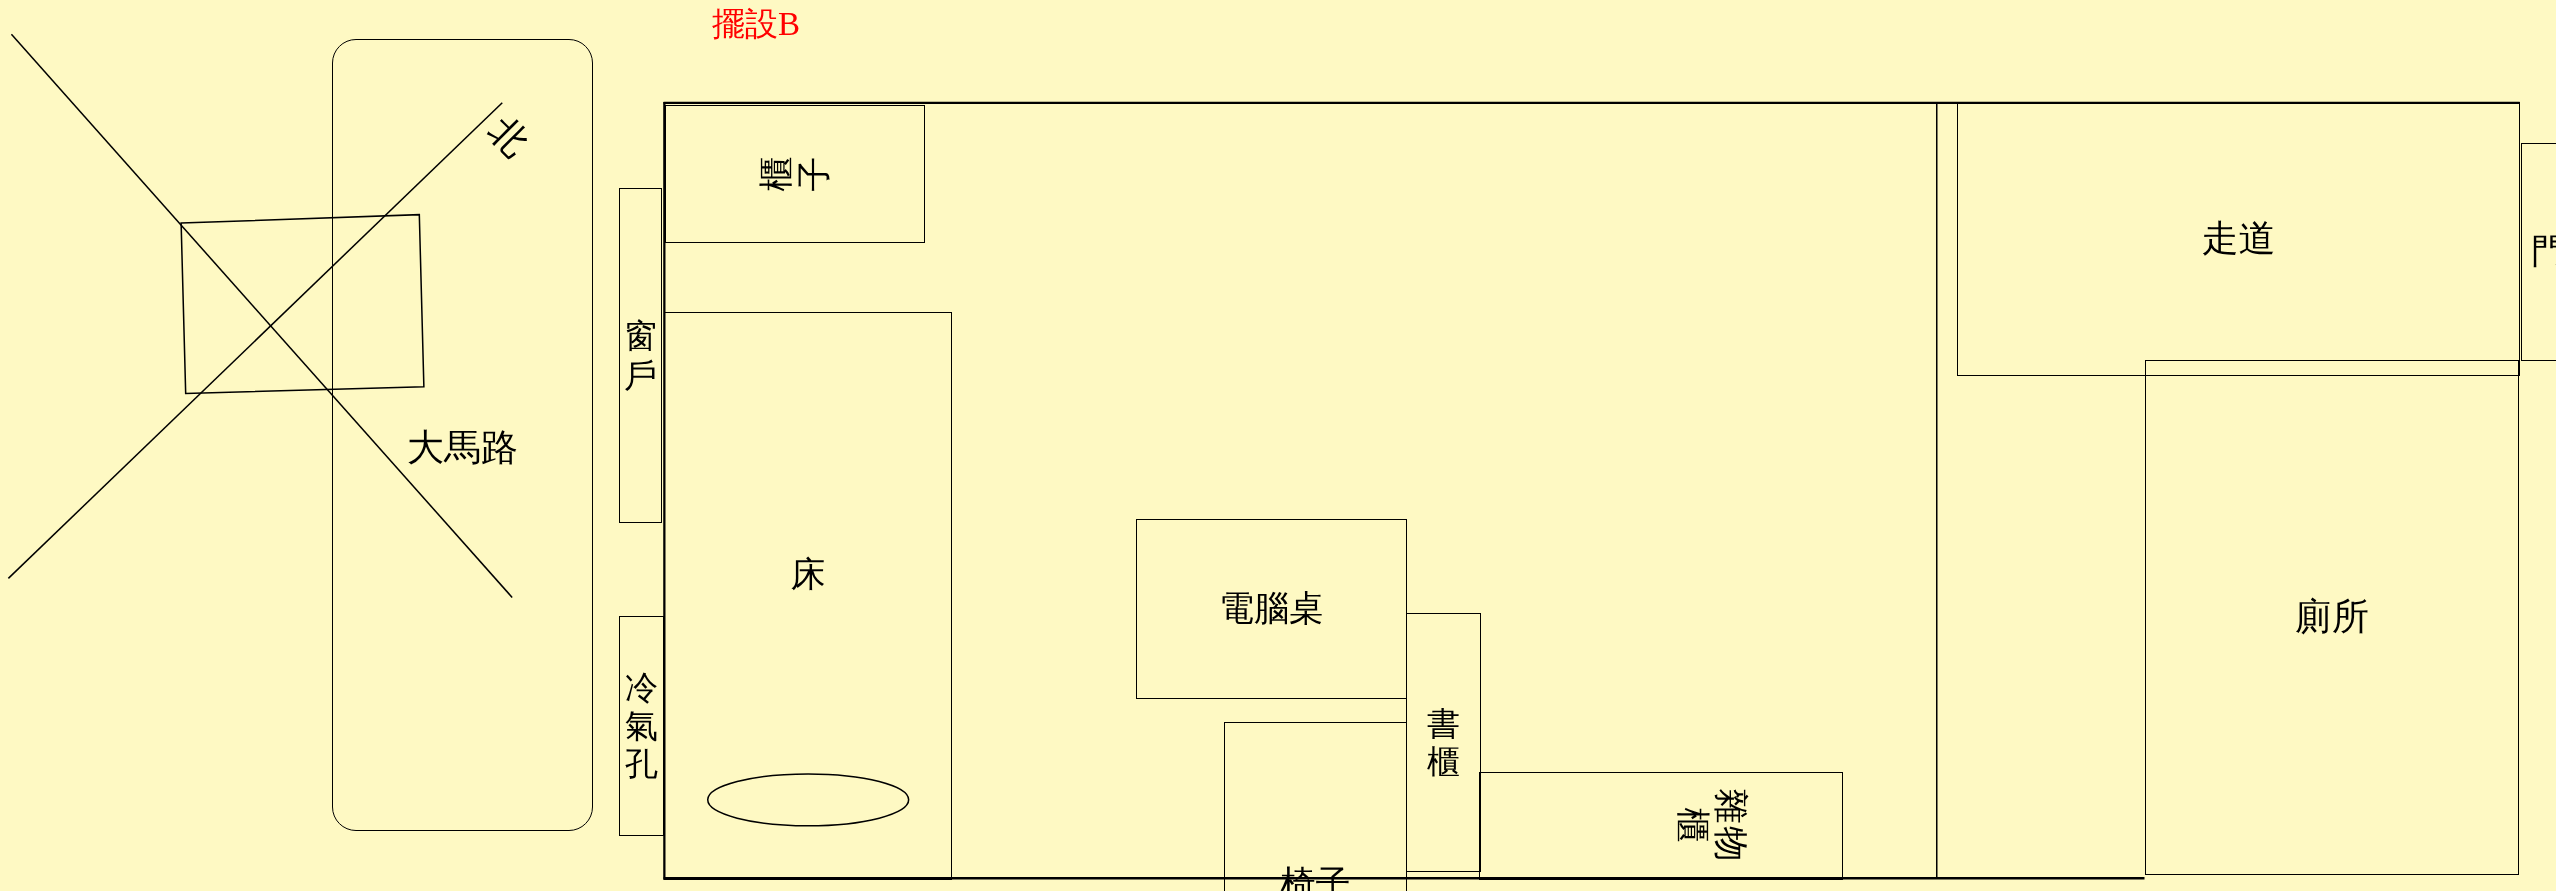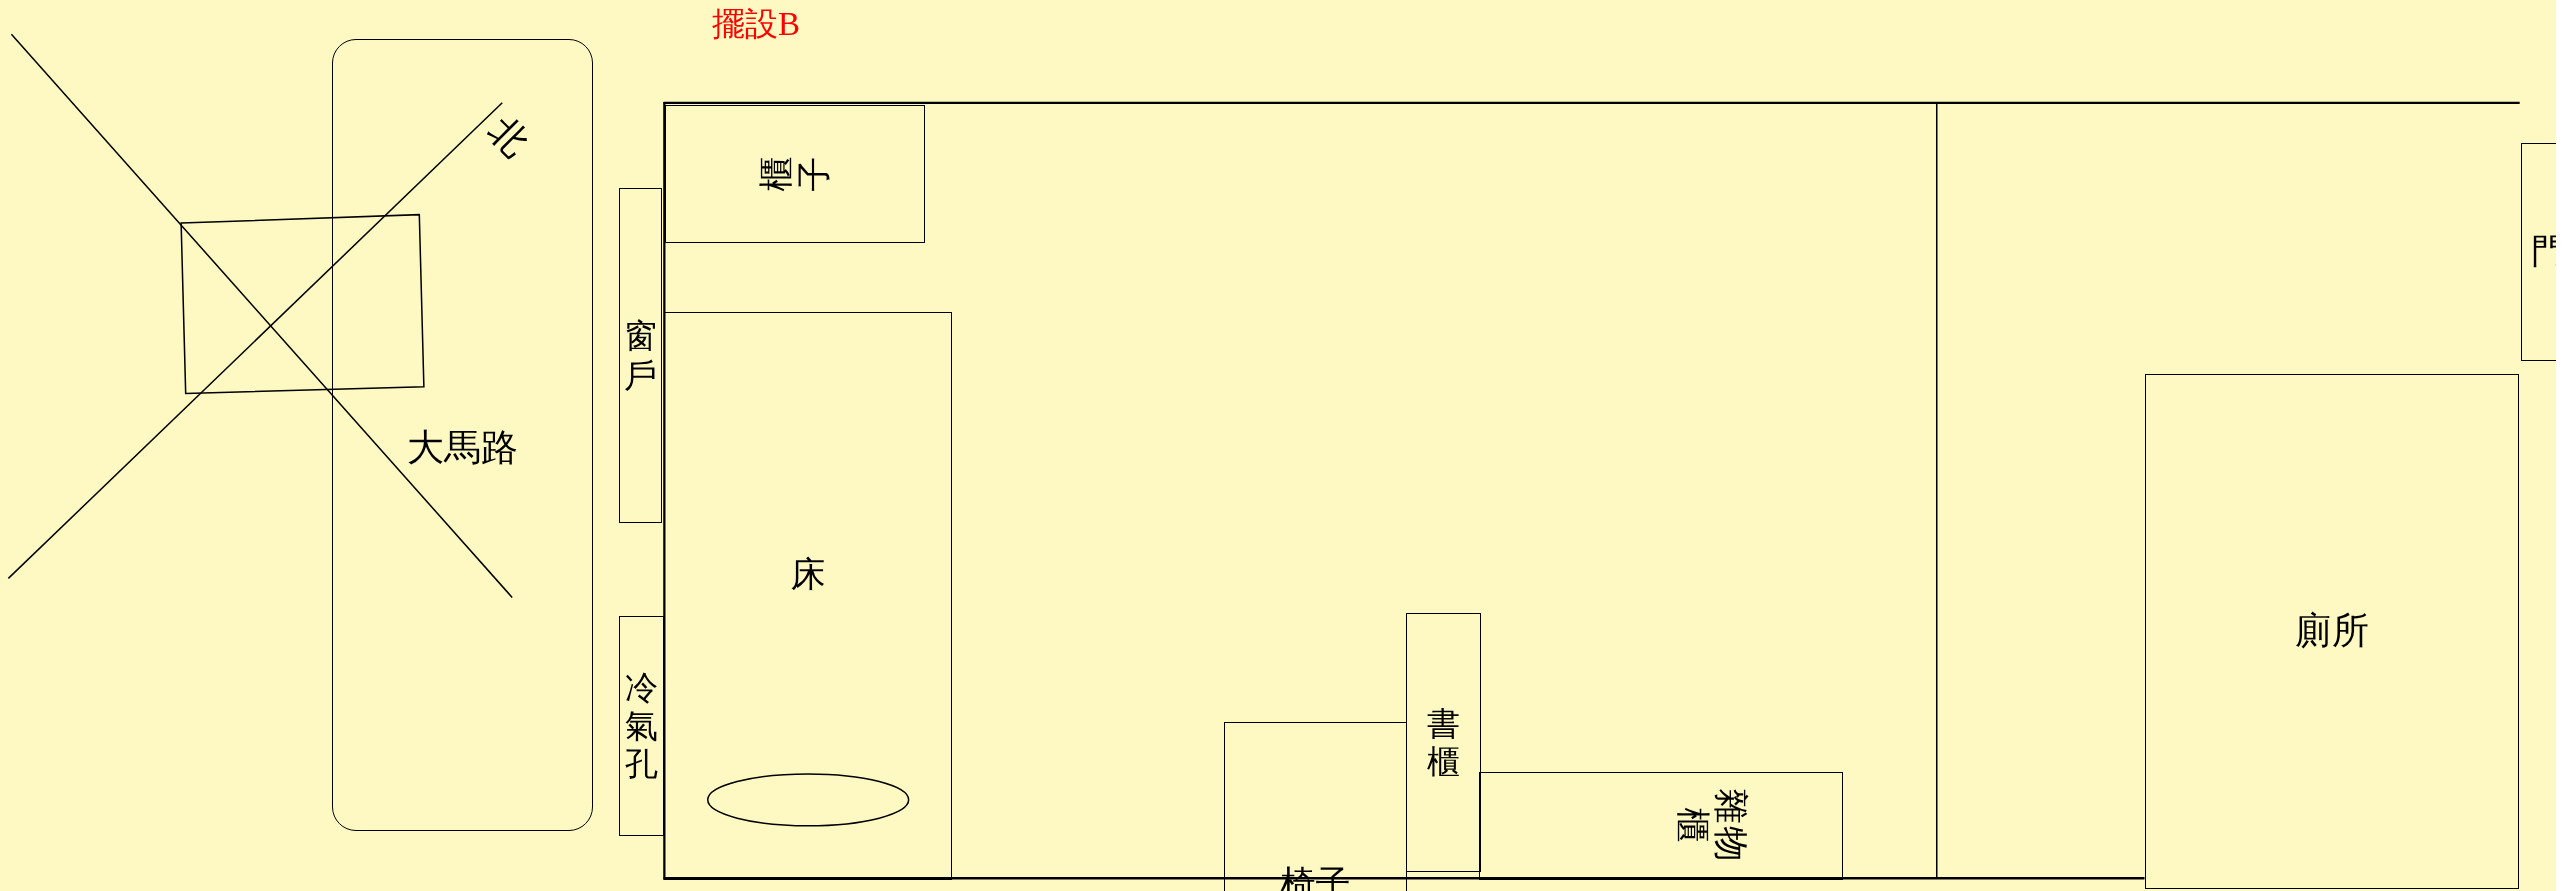--- a/index.html
+++ b/index.html
@@ -70,20 +70,23 @@
       <span class="vchar s50">冷</span>
       <span class="vchar s50">氣</span>
       <span class="vchar s50">孔</span>
     </span>
   </div>
 
   <div class="box" style="left:664px;top:312px;width:288px;height:568px;">
     <span class="lbl" style="position:relative;top:-21px;">床</span>
   </div>
 
+  <div class="box" style="left:1136px;top:519px;width:271px;height:180px;">
+    <span class="lbl">電腦桌</span>
+  </div>
 
   <div class="box" style="left:1224px;top:722px;width:183px;height:182px;align-items:flex-end;">
     <span class="lbl">椅子</span>
   </div>
 
   <div class="box" style="left:1406px;top:613px;width:75px;height:259px;">
     <span class="vstack">
       <span class="vchar s50">書</span>
       <span class="vchar s50">櫃</span>
     </span>
@@ -94,23 +97,26 @@
       <span class="storage-col">
         <span class="rchar rcw">櫃</span>
       </span>
       <span class="storage-col">
         <span class="rchar rcw">雜</span>
         <span class="rchar rcw">物</span>
       </span>
     </span>
   </div>
 
+  <div class="box" style="left:1957px;top:102px;width:563px;height:274px;">
+    <span class="lbl" style="font-size:37px;">走道</span>
+  </div>
 
 
-  <div class="box" style="left:2145px;top:374px;width:374px;height:515px;">
+  <div class="box" style="left:2145px;top:360px;width:374px;height:515px;">
     <span class="lbl" style="font-size:37px;">廁所</span>
   </div>
 
   <div class="box" style="left:2521px;top:143px;width:55px;height:218px;">
     <span class="lbl">門</span>
   </div>
 
 </div>
 
 

